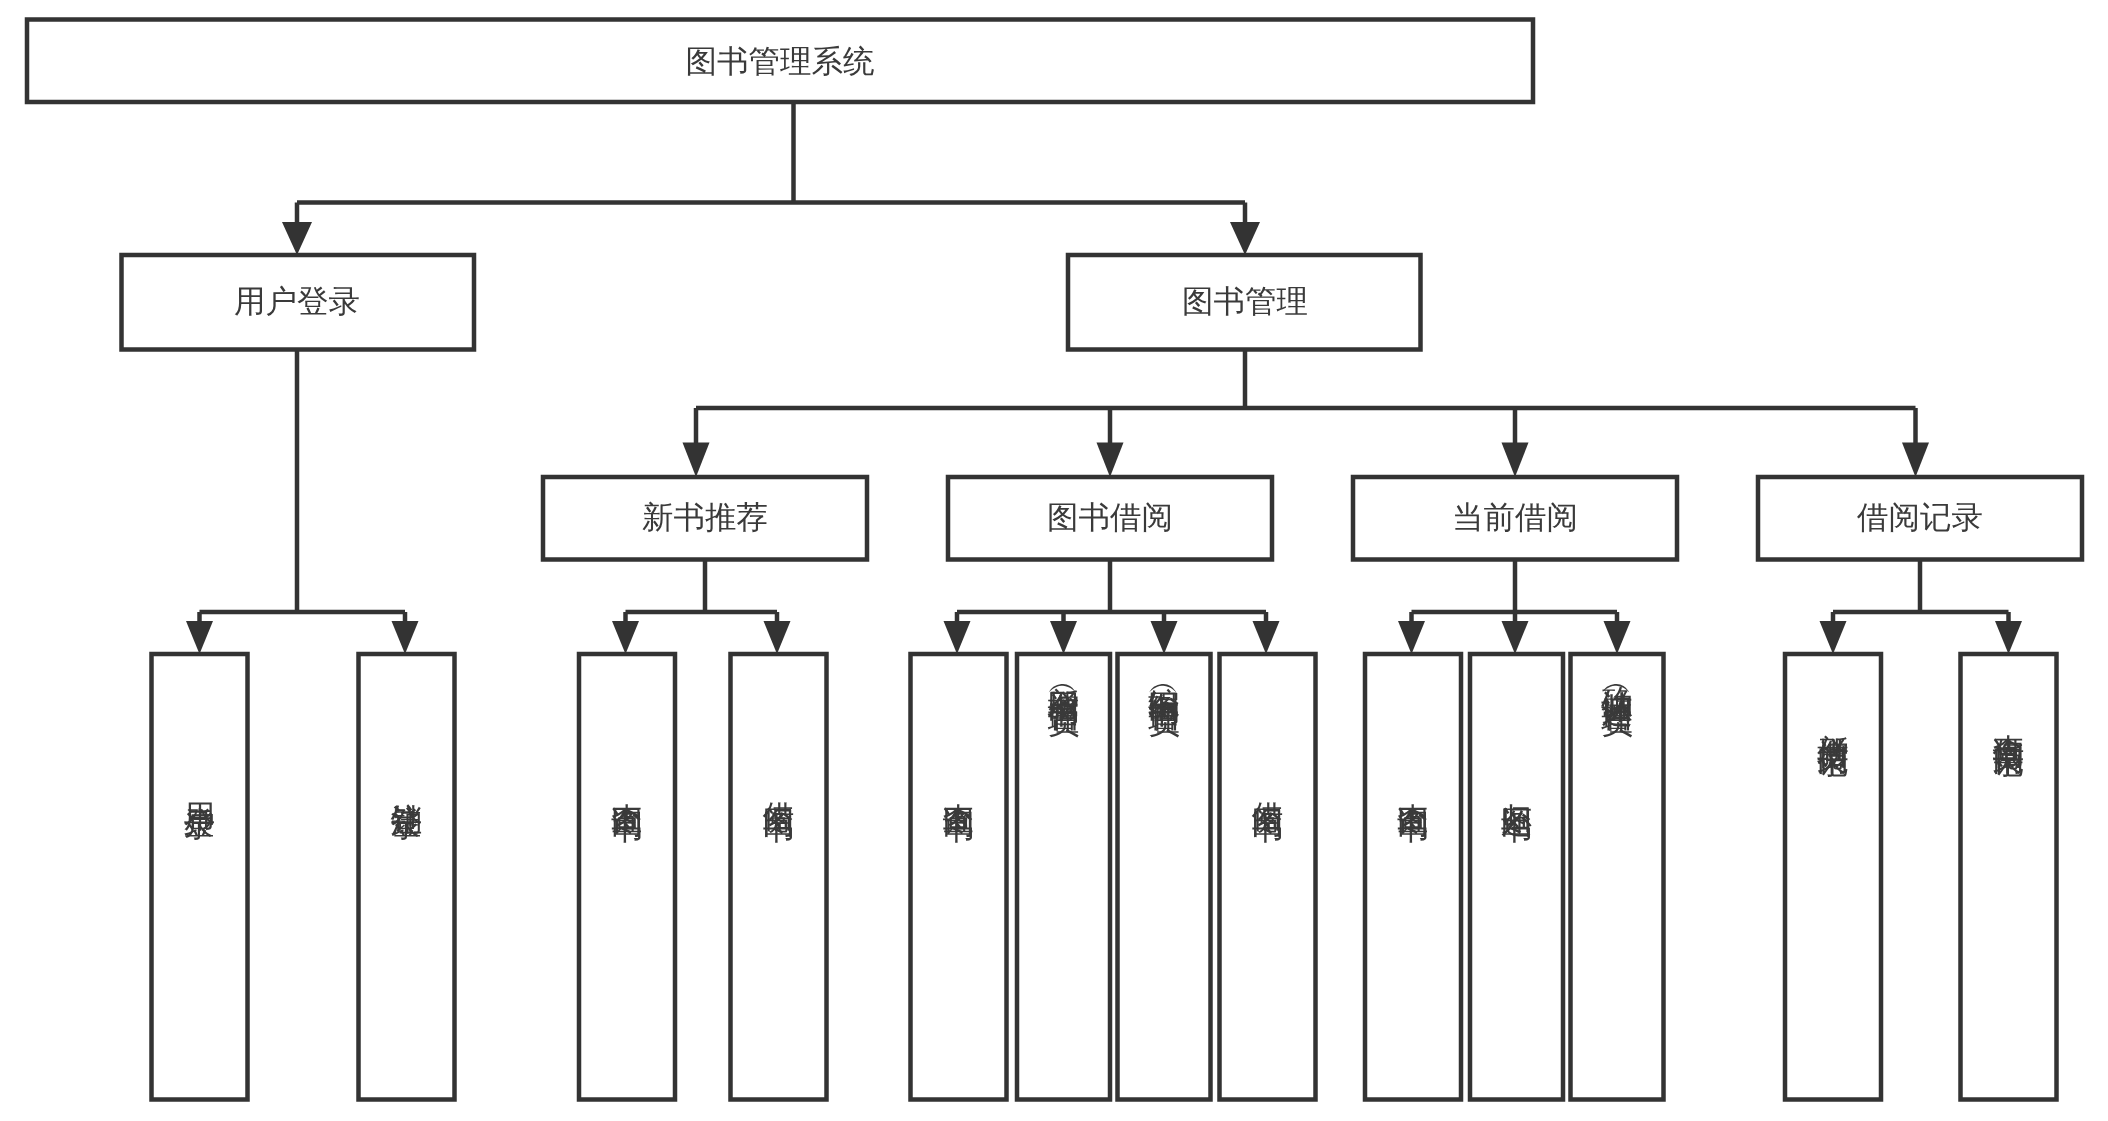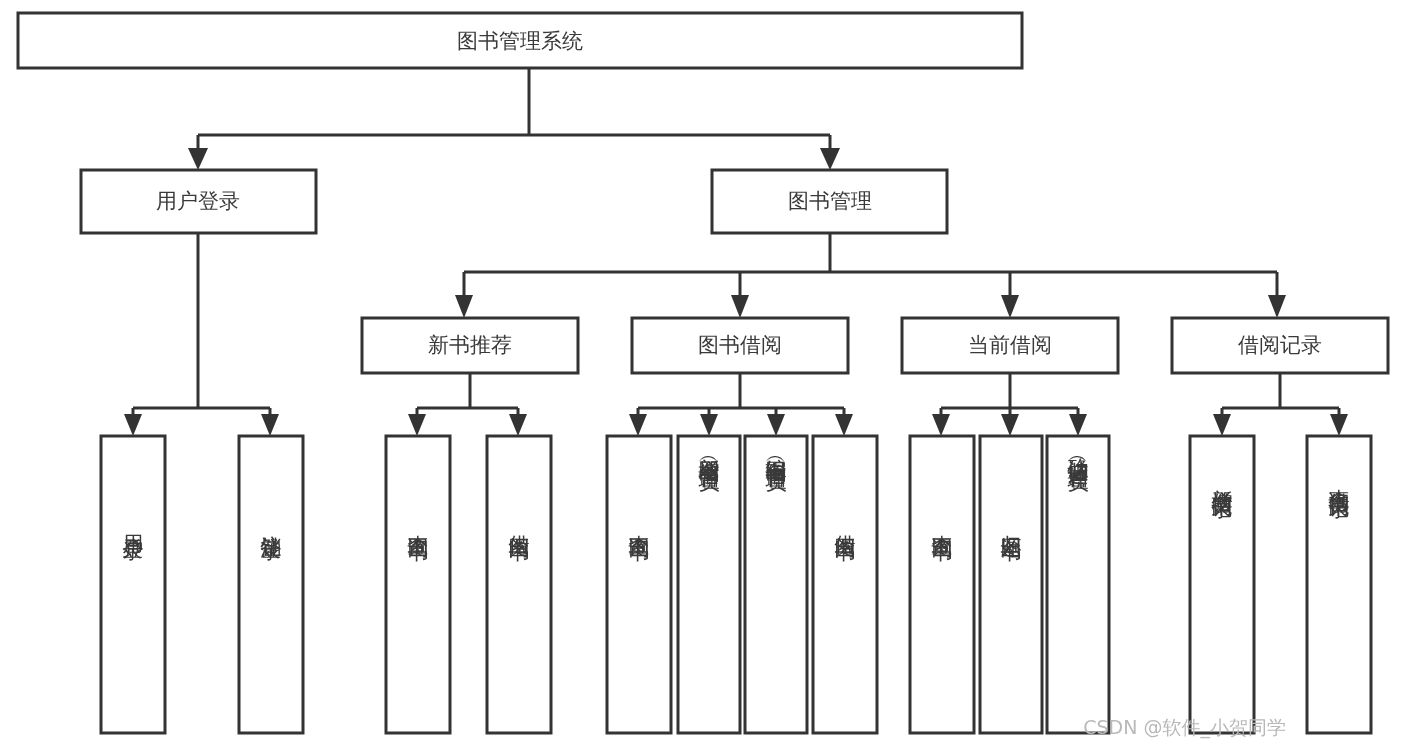--- a/index.html
+++ b/index.html
@@ -249,15 +249,14 @@
       <text class="node-label-v" x="1222" y="478">新增借阅记录</text>
     </g>
 
     <g>
       <rect class="node-rect" x="1307" y="436" width="64" height="297"></rect>
       <text class="node-label-v" x="1339" y="478">查询借阅记录</text>
     </g>
 
   </svg>
 
-  <div class="watermark">CSDN @软件_小贺同学</div>
 
 </div>
 
 </body></html>

